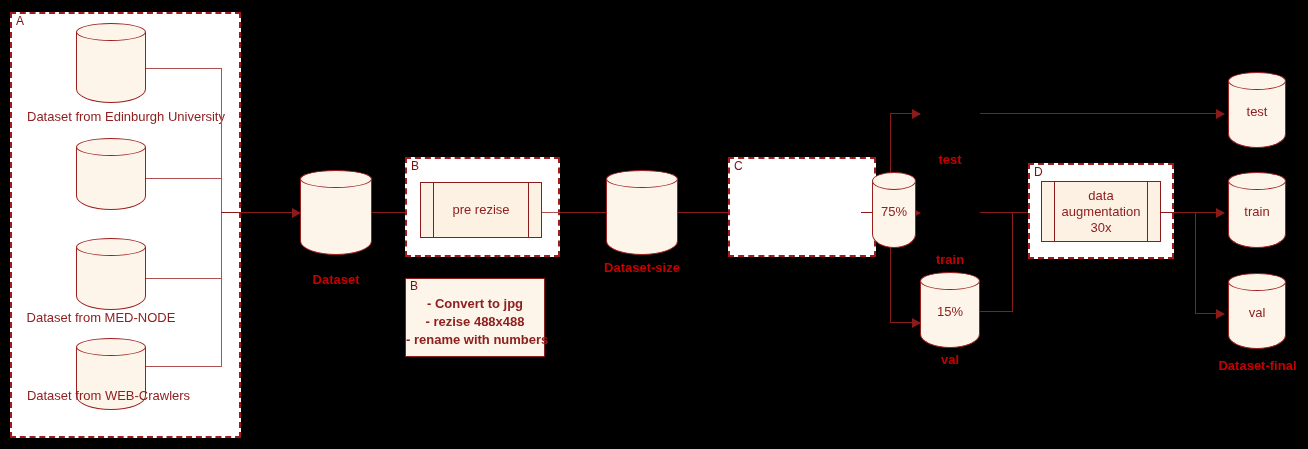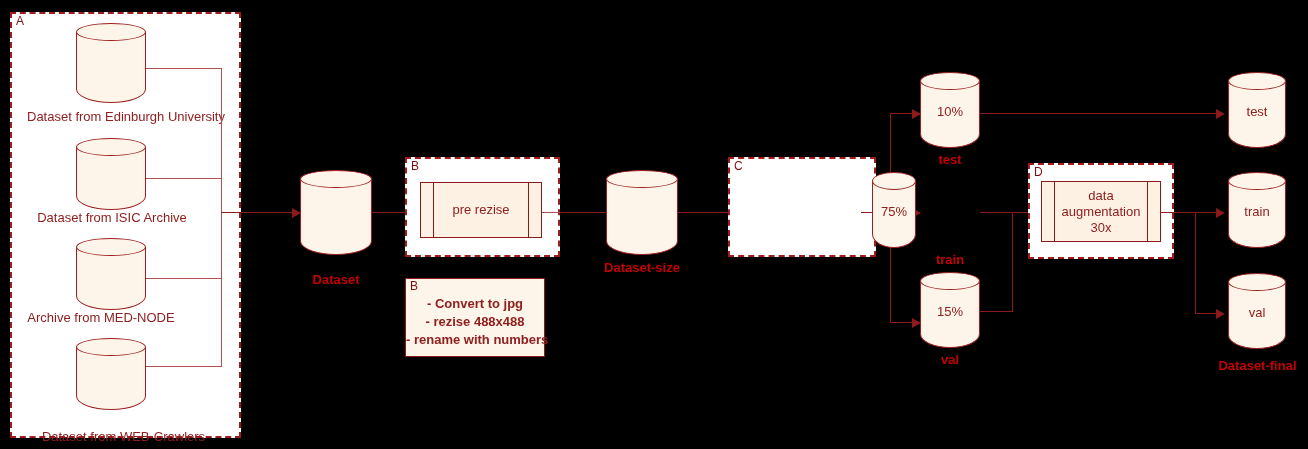--- a/index.html
+++ b/index.html
@@ -66,33 +66,32 @@
   <div class="cyl" style="left:76px;top:23px;width:70px;height:80px;">
     <div class="body"></div>
     <div class="top"></div>
   </div>
   <div class="cap-white" style="left:12px;top:109px;width:228px;">Dataset from Edinburgh University</div>
 
   <div class="cyl" style="left:76px;top:138px;width:70px;height:72px;">
     <div class="body"></div>
     <div class="top"></div>
   </div>
-  <div class="cap-white" style="left:0px;top:210px;width:224px;">Dataset from ISIC Archive</div>
 
   <div class="cyl" style="left:76px;top:238px;width:70px;height:72px;">
     <div class="body"></div>
     <div class="top"></div>
   </div>
-  <div class="cap-white" style="left:0px;top:310px;width:202px;">Archive from MED-NODE</div>
+  <div class="cap-white" style="left:0px;top:310px;width:202px;">Dataset from MED-NODE</div>
 
   <div class="cyl" style="left:76px;top:338px;width:70px;height:72px;">
     <div class="body"></div>
     <div class="top"></div>
   </div>
-  <div class="cap-white" style="left:0px;top:429px;width:217px;margin-left:15px;">Dataset from WEB-Crawlers</div>
+  <div class="cap-white" style="left:0px;top:388px;width:217px;">Dataset from WEB-Crawlers</div>
 
   <div class="ln-h thin" style="left:146px;top:68px;width:75px;"></div>
   <div class="ln-h thin" style="left:146px;top:178px;width:75px;"></div>
   <div class="ln-h thin" style="left:146px;top:278px;width:75px;"></div>
   <div class="ln-h thin" style="left:146px;top:366px;width:75px;"></div>
   <div class="ln-v thin" style="left:221px;top:68px;height:299px;"></div>
 
   <div class="ln-h" style="left:221px;top:212px;width:75px;"></div>
   <div class="arrow" style="left:292px;top:208px;"></div>
 
@@ -138,25 +137,20 @@
   </div>
 
   <div class="ln-h" style="left:861px;top:212px;width:59px;"></div>
   <div class="ln-v" style="left:890px;top:113px;height:210px;"></div>
   <div class="ln-h" style="left:890px;top:113px;width:30px;"></div>
   <div class="arrow" style="left:912px;top:109px;"></div>
   <div class="arrow" style="left:912px;top:208px;"></div>
   <div class="ln-h" style="left:890px;top:322px;width:30px;"></div>
   <div class="arrow" style="left:912px;top:318px;"></div>
 
-  <div class="cyl" style="left:920px;top:72px;width:60px;height:76px;">
-    <div class="body"></div>
-    <div class="top"></div>
-    <div class="ctext">10%</div>
-  </div>
   <div class="cap-black" style="left:920px;top:152px;width:60px;">test</div>
 
   <div class="cyl" style="left:872px;top:172px;width:44px;height:76px;">
     <div class="body"></div>
     <div class="top"></div>
     <div class="ctext">75%</div>
   </div>
   <div class="cap-black" style="left:920px;top:252px;width:60px;">train</div>
 
   <div class="cyl" style="left:920px;top:272px;width:60px;height:76px;">

